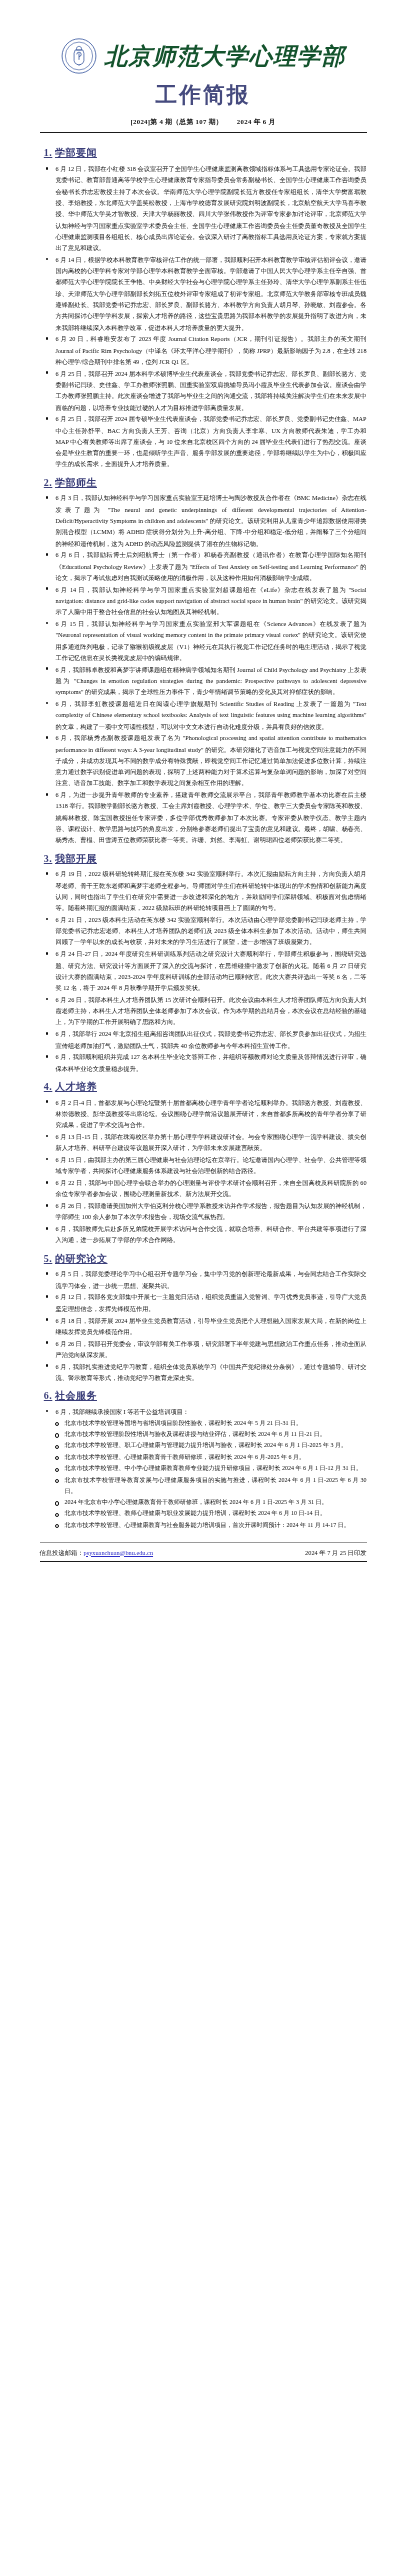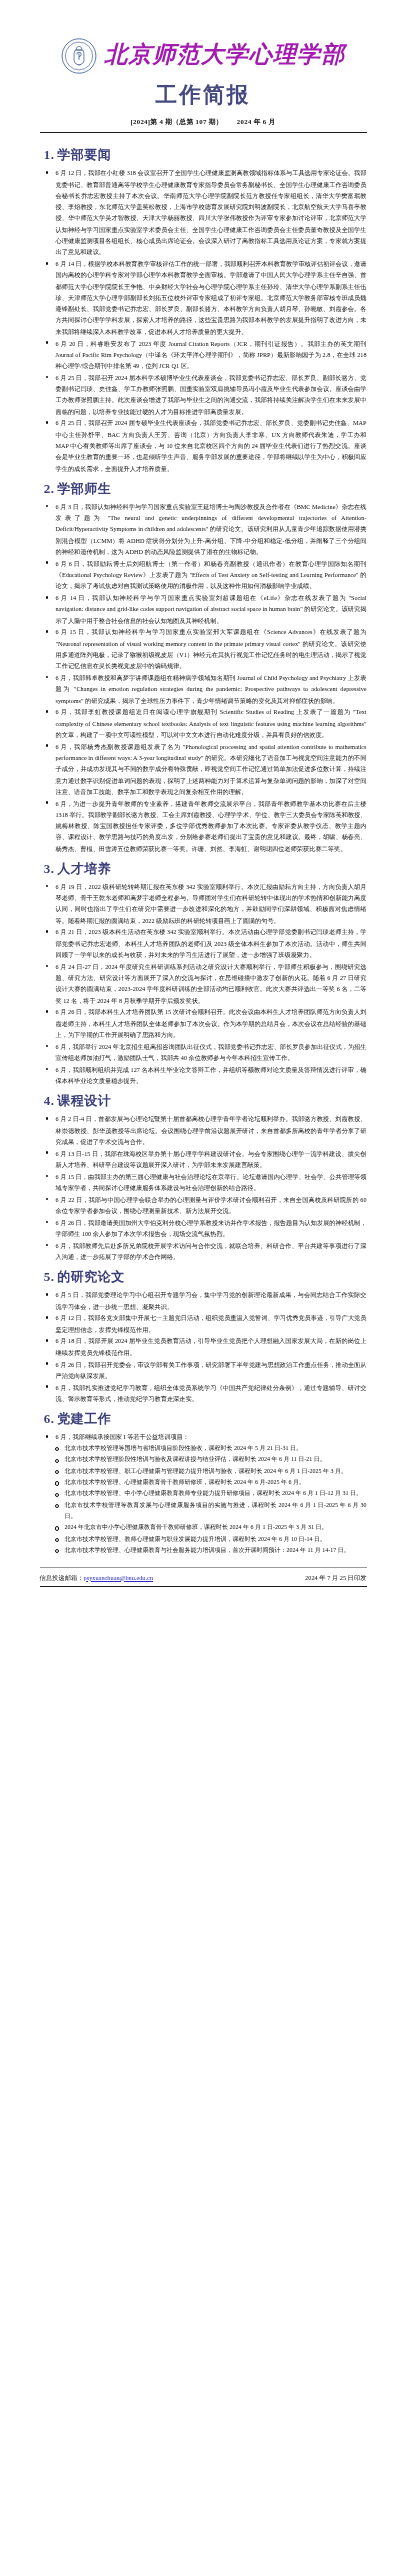--- a/index.html
+++ b/index.html
@@ -33,24 +33,24 @@
     box-sizing: border-box;
   }
   .crest {
     width: 36px;
     height: 36px;
     flex: 0 0 36px;
     position: relative;
   }
   .crest svg { display: block; }
   .masthead-name {
-    font-family: Liberation Mono, monospace;
+    font-family: Liberation Serif, serif;
     font-size: 23px;
     font-weight: bold;
-    color: #a21caf;
+    color: #14532d;
     letter-spacing: 1.1px;
     line-height: 1;
     white-space: nowrap;
     font-style: italic;
   }
 
   
   .doc-title {
     text-align: center;
     font-size: 21.6px;
@@ -80,25 +80,26 @@
   }
 
   
   .content {
     width: 327px;
     margin: 0 auto;
     padding-top: 7.6px;
   }
   .section-heading {
     color: #3b3f7a;
-    font-size: 13px;
+    font-size: 10px;
     font-weight: bold;
     margin: 6px 0 2.7px 4.3px;
     letter-spacing: 0.5px;
     line-height: 1.4;
+    text-decoration: underline;
   }
   .section-heading .num {
     font-family: "Liberation Serif", "DejaVu Serif", serif;
     margin-right: 2.7px;
   }
   ul.bullets {
     list-style: none;
     margin: 0;
     padding: 0;
   }
@@ -206,47 +207,47 @@
       <ul class="bullets">
         <li>6 月 3 日，我部认知神经科学与学习国家重点实验室王延培博士与陶沙教授及合作者在《BMC Medicine》杂志在线发表了题为 "The neural and genetic underpinnings of different developmental trajectories of Attention-Deficit/Hyperactivity Symptoms in children and adolescents" 的研究论文。该研究利用从儿童青少年追踪数据使用潜类别混合模型（LCMM）将 ADHD 症状得分划分为上升-高分组、下降-中分组和稳定-低分组，并阐释了三个分组间的神经和遗传机制，这为 ADHD 的动态风险监测提供了潜在的生物标记物。</li>
         <li>6 月 6 日，我部励耘博士后刘绍航博士（第一作者）和杨春亮副教授（通讯作者）在教育心理学国际知名期刊《Educational Psychology Review》上发表了题为 "Effects of Test Anxiety on Self-testing and Learning Performance" 的论文，揭示了考试焦虑对自我测试策略使用的消极作用，以及这种作用如何消极影响学业成绩。</li>
         <li>6 月 14 日，我部认知神经科学与学习国家重点实验室刘超课题组在《eLife》杂志在线发表了题为 "Social navigation: distance and grid-like codes support navigation of abstract social space in human brain" 的研究论文。该研究揭示了人脑中用于整合社会信息的社会认知地图及其神经机制。</li>
         <li>6 月 15 日，我部认知神经科学与学习国家重点实验室邢大军课题组在《Science Advances》在线发表了题为 "Neuronal representation of visual working memory content in the primate primary visual cortex" 的研究论文。该研究使用多通道阵列电极，记录了猕猴初级视皮层（V1）神经元在其执行视觉工作记忆任务时的电生理活动，揭示了视觉工作记忆信息在灵长类视觉皮层中的编码规律。</li>
         <li>6 月，我部韩卓教授和高梦宇讲师课题组在精神病学领域知名期刊 Journal of Child Psychology and Psychiatry 上发表题为 "Changes in emotion regulation strategies during the pandemic: Prospective pathways to adolescent depressive symptoms" 的研究成果，揭示了全球性压力事件下，青少年情绪调节策略的变化及其对抑郁症状的影响。</li>
         <li>6 月，我部李虹教授课题组近日在阅读心理学旗舰期刊 Scientific Studies of Reading 上发表了一篇题为 "Text complexity of Chinese elementary school textbooks: Analysis of text linguistic features using machine learning algorithms" 的文章，构建了一项中文可读性模型，可以对中文文本进行自动化难度分级，并具有良好的信效度。</li>
         <li>6 月，我部杨秀杰副教授课题组发表了名为 "Phonological processing and spatial attention contribute to mathematics performance in different ways: A 3-year longitudinal study" 的研究。本研究细化了语音加工与视觉空间注意能力的不同子成分，并成功发现其与不同的数学成分有特殊贡献，即视觉空间工作记忆通过简单加法促进多位数计算，持续注意力通过数字识别促进单词问题的表现，探明了上述两种能力对于算术运算与复杂单词问题的影响，加深了对空间注意、语音加工技能、数字加工和数学表现之间复杂相互作用的理解。</li>
         <li>6 月，为进一步提升青年教师的专业素养，搭建青年教师交流展示平台，我部青年教师教学基本功比赛在后主楼 1318 举行。我部教学副部长骆方教授、工会主席刘霞教授、心理学学术、学位、教学三大委员会专家陈英和教授、姚梅林教授、陈宝国教授担任专家评委，多位学部优秀教师参加了本次比赛。专家评委从教学仪态、教学主题内容、课程设计、教学思路与技巧的角度出发，分别给参赛老师们提出了宝贵的意见和建议。最终，胡啸、杨春亮、杨秀杰、曹榅、田雪涛五位教师荣获比赛一等奖。许珊、刘然、李海虹、谢明珺四位老师荣获比赛二等奖。</li>
       </ul>
-      <div class="section-heading"><span class="num">3.</span><span>人才培养</span></div>
+      <div class="section-heading"><span class="num">3.</span><span>我部开展</span></div>
       <ul class="bullets">
         <li>6 月 19 日，2022 级科研轮转终期汇报在英东楼 342 实验室顺利举行。本次汇报由励耘方向主持，方向负责人胡月琴老师、骨干王乾东老师和高梦宇老师全程参与。导师团对学生们在科研轮转中体现出的学术热情和创新能力高度认同，同时也指出了学生们在研究中需要进一步改进和深化的地方，并鼓励同学们深耕领域、积极面对焦虑情绪等。随着终期汇报的圆满结束，2022 级励耘班的科研轮转项目画上了圆满的句号。</li>
         <li>6 月 21 日，2023 级本科生活动在英东楼 342 实验室顺利举行。本次活动由心理学部党委副书记闫琰老师主持，学部党委书记乔志宏老师、本科生人才培养团队的老师们及 2023 级全体本科生参加了本次活动。活动中，师生共同回顾了一学年以来的成长与收获，并对未来的学习生活进行了展望，进一步增强了班级凝聚力。</li>
         <li>6 月 24 日-27 日，2024 年度研究生科研训练系列活动之研究设计大赛顺利举行，学部师生积极参与，围绕研究选题、研究方法、研究设计等方面展开了深入的交流与探讨，在思维碰撞中激发了创新的火花。随着 6 月 27 日研究设计大赛的圆满结束，2023-2024 学年度科研训练的全部活动均已顺利收官。此次大赛共评选出一等奖 6 名，二等奖 12 名，将于 2024 年 8 月秋季学期开学后颁发奖状。</li>
         <li>6 月 26 日，我部本科生人才培养团队第 15 次研讨会顺利召开。此次会议由本科生人才培养团队师范方向负责人刘霞老师主持，本科生人才培养团队全体老师参加了本次会议。作为本学期的总结月会，本次会议在总结经验的基础上，为下学期的工作开展明确了思路和方向。</li>
         <li>6 月，我部举行 2024 年北京招生组高招咨询团队出征仪式，我部党委书记乔志宏、部长罗良参加出征仪式，为招生宣传组老师加油打气，激励团队士气，我部共 40 余位教师参与今年本科招生宣传工作。</li>
         <li>6 月，我部顺利组织并完成 127 名本科生毕业论文答辩工作，并组织等额教师对论文质量及答辩情况进行评审，确保本科毕业论文质量稳步提升。</li>
       </ul>
-      <div class="section-heading"><span class="num">4.</span><span>课程设计</span></div>
+      <div class="section-heading"><span class="num">4.</span><span>人才培养</span></div>
       <ul class="bullets">
         <li>6 月 2 日-4 日，首都发展与心理论坛暨第十届首都高校心理学青年学者论坛顺利举办。我部骆方教授、刘霞教授、林崇德教授、彭华茂教授等出席论坛。会议围绕心理学前沿议题展开研讨，来自首都多所高校的青年学者分享了研究成果，促进了学术交流与合作。</li>
         <li>6 月 13 日-15 日，我部在珠海校区举办第十届心理学学科建设研讨会。与会专家围绕心理学一流学科建设、拔尖创新人才培养、科研平台建设等议题展开深入研讨，为学部未来发展建言献策。</li>
         <li>6 月 15 日，由我部主办的第三届心理健康与社会治理论坛在京举行。论坛邀请国内心理学、社会学、公共管理等领域专家学者，共同探讨心理健康服务体系建设与社会治理创新的结合路径。</li>
         <li>6 月 22 日，我部与中国心理学会联合举办的心理测量与评价学术研讨会顺利召开，来自全国高校及科研院所的 60 余位专家学者参加会议，围绕心理测量新技术、新方法展开交流。</li>
         <li>6 月 26 日，我部邀请美国加州大学伯克利分校心理学系教授来访并作学术报告，报告题目为认知发展的神经机制，学部师生 100 余人参加了本次学术报告会，现场交流气氛热烈。</li>
         <li>6 月，我部教师先后赴多所兄弟院校开展学术访问与合作交流，就联合培养、科研合作、平台共建等事项进行了深入沟通，进一步拓展了学部的学术合作网络。</li>
       </ul>
       <div class="section-heading"><span class="num">5.</span><span>的研究论文</span></div>
       <ul class="bullets">
         <li>6 月 5 日，我部党委理论学习中心组召开专题学习会，集中学习党的创新理论最新成果，与会同志结合工作实际交流学习体会，进一步统一思想、凝聚共识。</li>
         <li>6 月 12 日，我部各党支部集中开展七一主题党日活动，组织党员重温入党誓词、学习优秀党员事迹，引导广大党员坚定理想信念，发挥先锋模范作用。</li>
         <li>6 月 18 日，我部开展 2024 届毕业生党员教育活动，引导毕业生党员把个人理想融入国家发展大局，在新的岗位上继续发挥党员先锋模范作用。</li>
         <li>6 月 26 日，我部召开党委会，审议学部有关工作事项，研究部署下半年党建与思想政治工作重点任务，推动全面从严治党向纵深发展。</li>
         <li>6 月，我部扎实推进党纪学习教育，组织全体党员系统学习《中国共产党纪律处分条例》，通过专题辅导、研讨交流、警示教育等形式，推动党纪学习教育走深走实。</li>
       </ul>
-      <div class="section-heading"><span class="num">6.</span><span>党建工作</span></div>
+      <div class="section-heading"><span class="num">6.</span><span>社会服务</span></div>
       <ul class="bullets">
         <li>6 月，我部继续承接国家 I 等若干公益培训项目：</li>
         <li class="sub">北京市技术学校管理等国培与省培训项目阶段性验收，课程时长 2024 年 5 月 21 日-31 日。</li>
         <li class="sub">北京市技术学校管理阶段性培训与验收及课程讲授与结业评估，课程时长 2024 年 6 月 11 日-21 日。</li>
         <li class="sub">北京市技术学校管理、职工心理健康与管理能力提升培训与验收，课程时长 2024 年 6 月 1 日-2025 年 3 月。</li>
         <li class="sub">北京市技术学校管理、心理健康教育骨干教师研修班，课程时长 2024 年 6 月-2025 年 6 月。</li>
         <li class="sub">北京市技术学校管理、中小学心理健康教育教师专业能力提升研修项目，课程时长 2024 年 6 月 1 日-12 月 31 日。</li>
         <li class="sub">北京市技术学校管理等教育发展与心理健康服务项目的实施与推进，课程时长 2024 年 6 月 1 日-2025 年 6 月 30 日。</li>
         <li class="sub">2024 年北京市中小学心理健康教育骨干教师研修班，课程时长 2024 年 6 月 1 日-2025 年 3 月 31 日。</li>
         <li class="sub">北京市技术学校管理、教师心理健康与职业发展能力提升培训，课程时长 2024 年 6 月 10 日-14 日。</li>

